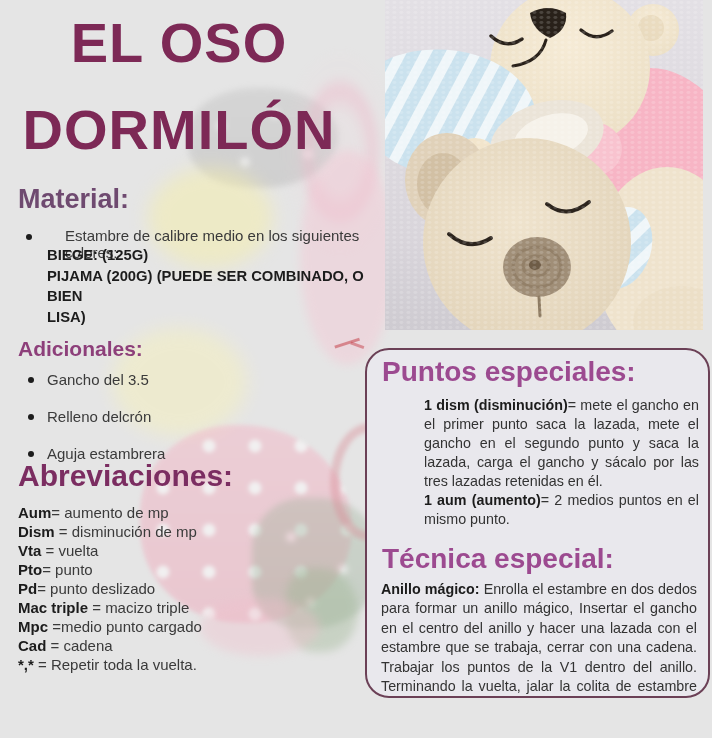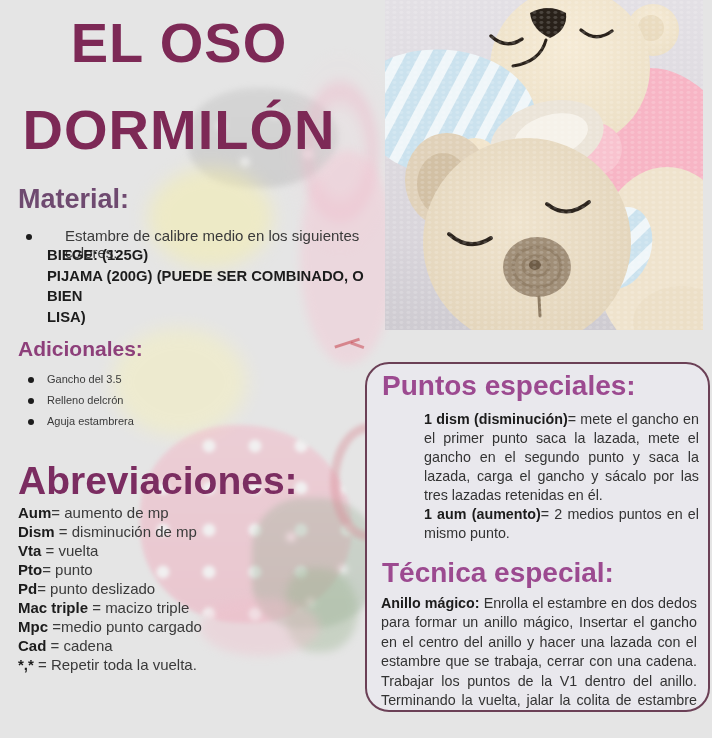--- a/index.html
+++ b/index.html
@@ -36,41 +36,41 @@
 
   
   .title-line{position:absolute;left:0;width:358px;text-align:center;font-size:56px;font-weight:bold;
               letter-spacing:1px;color:#7d2956;line-height:60px;}
   .title-1{top:13px;}
   .title-2{top:100px;}
 
   
   .h-material{position:absolute;left:18px;top:184px;font-size:27px;font-weight:bold;color:#6f4a70;}
   .h-adicionales{position:absolute;left:18px;top:337px;font-size:21px;font-weight:bold;color:#8d3f7a;}
-  .h-abrev{position:absolute;left:18px;top:459px;font-size:39px;font-weight:bold;color:#7b2d61;}
+  .h-abrev{position:absolute;left:18px;top:459px;font-size:30px;font-weight:bold;color:#7b2d61;}
 
   
   .dot{display:inline-block;width:6px;height:6px;border-radius:50%;background:#1c1c1c;flex:0 0 6px;margin-top:7px;}
   .mat-intro{position:absolute;left:26px;top:227px;display:flex;gap:33px;font-size:15px;width:350px;}
   .mat-lines{position:absolute;left:47px;top:245px;font-size:14.8px;font-weight:bold;color:#1c1c1c;line-height:20.5px;width:330px;}
-  .adi-list{position:absolute;left:28px;top:369px;display:flex;flex-direction:column;font-size:11px;}
+  .adi-list{position:absolute;left:28px;top:369px;display:flex;flex-direction:column;font-size:15px;gap:16px;}
   .adi-row{display:flex;gap:13px;line-height:21px;}
   .adi-row .dot{margin-top:8px;}
 
   
   .abrev-list{position:absolute;left:18px;top:504px;display:flex;flex-direction:column;font-size:15px;}
   .abrev-row{line-height:18.95px;white-space:nowrap;}
   .abrev-row b{color:#1c1c1c;}
 
   
   .photo{position:absolute;left:385px;top:0;width:318px;height:330px;overflow:hidden;}
   .photo svg{display:block;width:100%;height:100%;}
 
   
-  .infobox{position:absolute;left:365px;top:362px;width:345px;height:350px;box-sizing:border-box;
+  .infobox{position:absolute;left:365px;top:348px;width:345px;height:350px;box-sizing:border-box;
            background:#e9e8ed;border:2px solid #6b4056;border-radius:24px;overflow:hidden;}
   .h-box{font-size:28px;font-weight:bold;color:#9c4a90;margin:6px 0 0 15px;}
   .h-box2{margin-top:14px;}
   .stitch-defs{margin:8px 9px 0 57px;text-align:justify;font-size:14.3px;line-height:19px;color:#333;}
   .stitch-defs p{margin:0;}
   .stitch-defs b{color:#1c1c1c;}
   .magic-ring{margin:5px 11px 0 14px;text-align:justify;font-size:14.3px;line-height:19.4px;color:#333;}
   .magic-ring b{color:#1c1c1c;}
 </style>
 </head>

